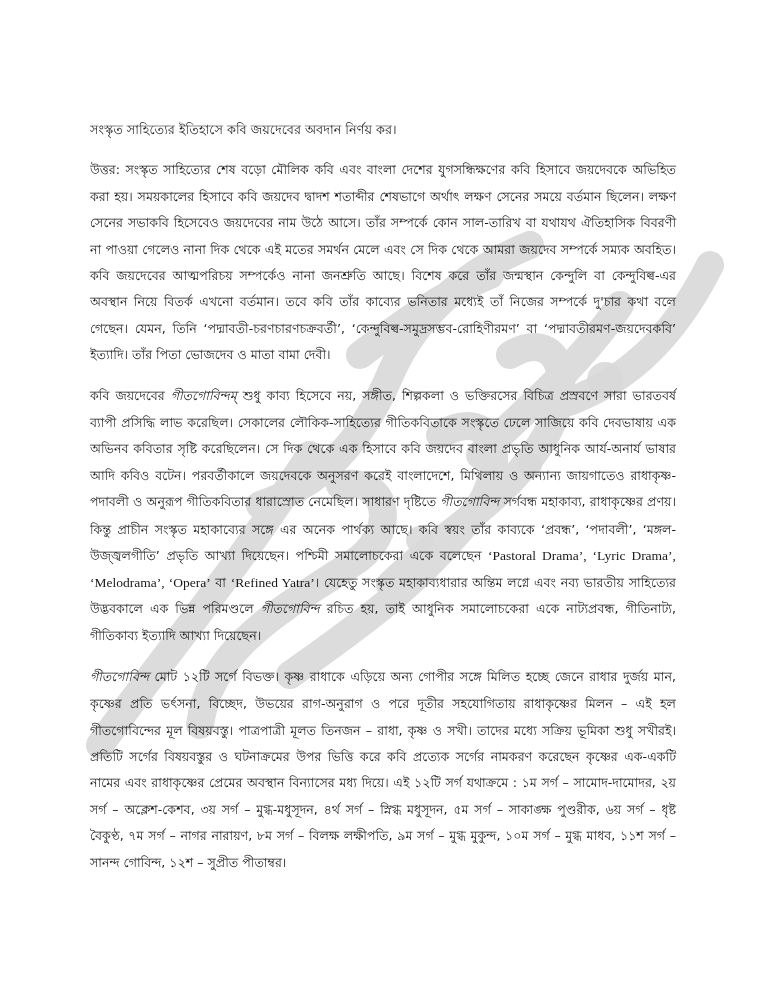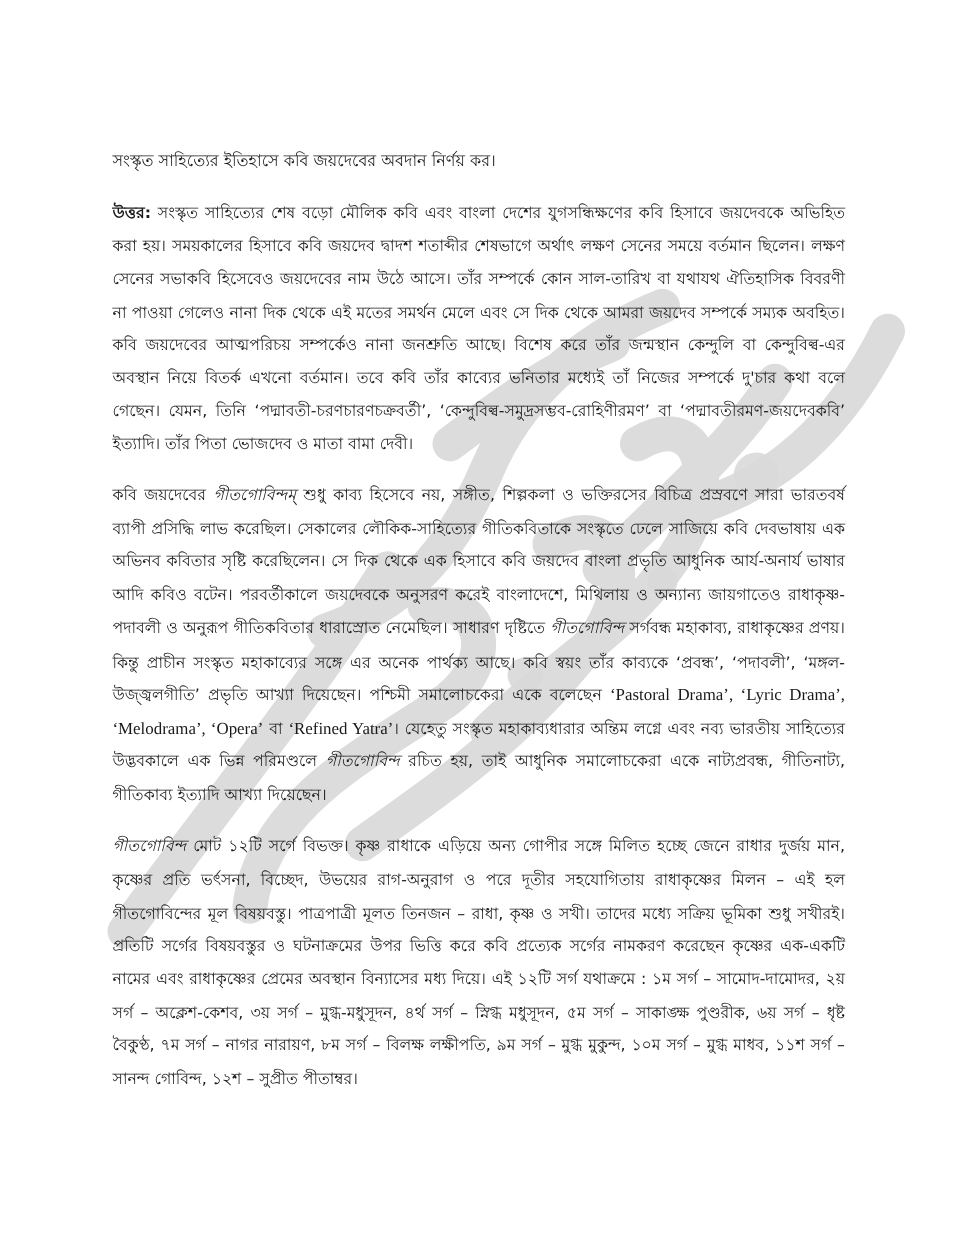--- a/index.html
+++ b/index.html
@@ -46,21 +46,21 @@
       margin: 0 0 14px 0;
       text-align: left;
       font-size: 12.8px;
     }
     .para {
       margin: 0 0 14px 0;
       text-align: justify;
       text-align-last: left;
     }
     .label-bold {
-      font-weight: bold;
+      font-weight: normal;
     }
     .it {
       font-style: italic;
       font-family: Liberation Mono, monospace;
     }
     .latin {
       font-family: "Liberation Serif", "DejaVu Serif", serif;
       font-size: 13.5px;
     }
   </style>

